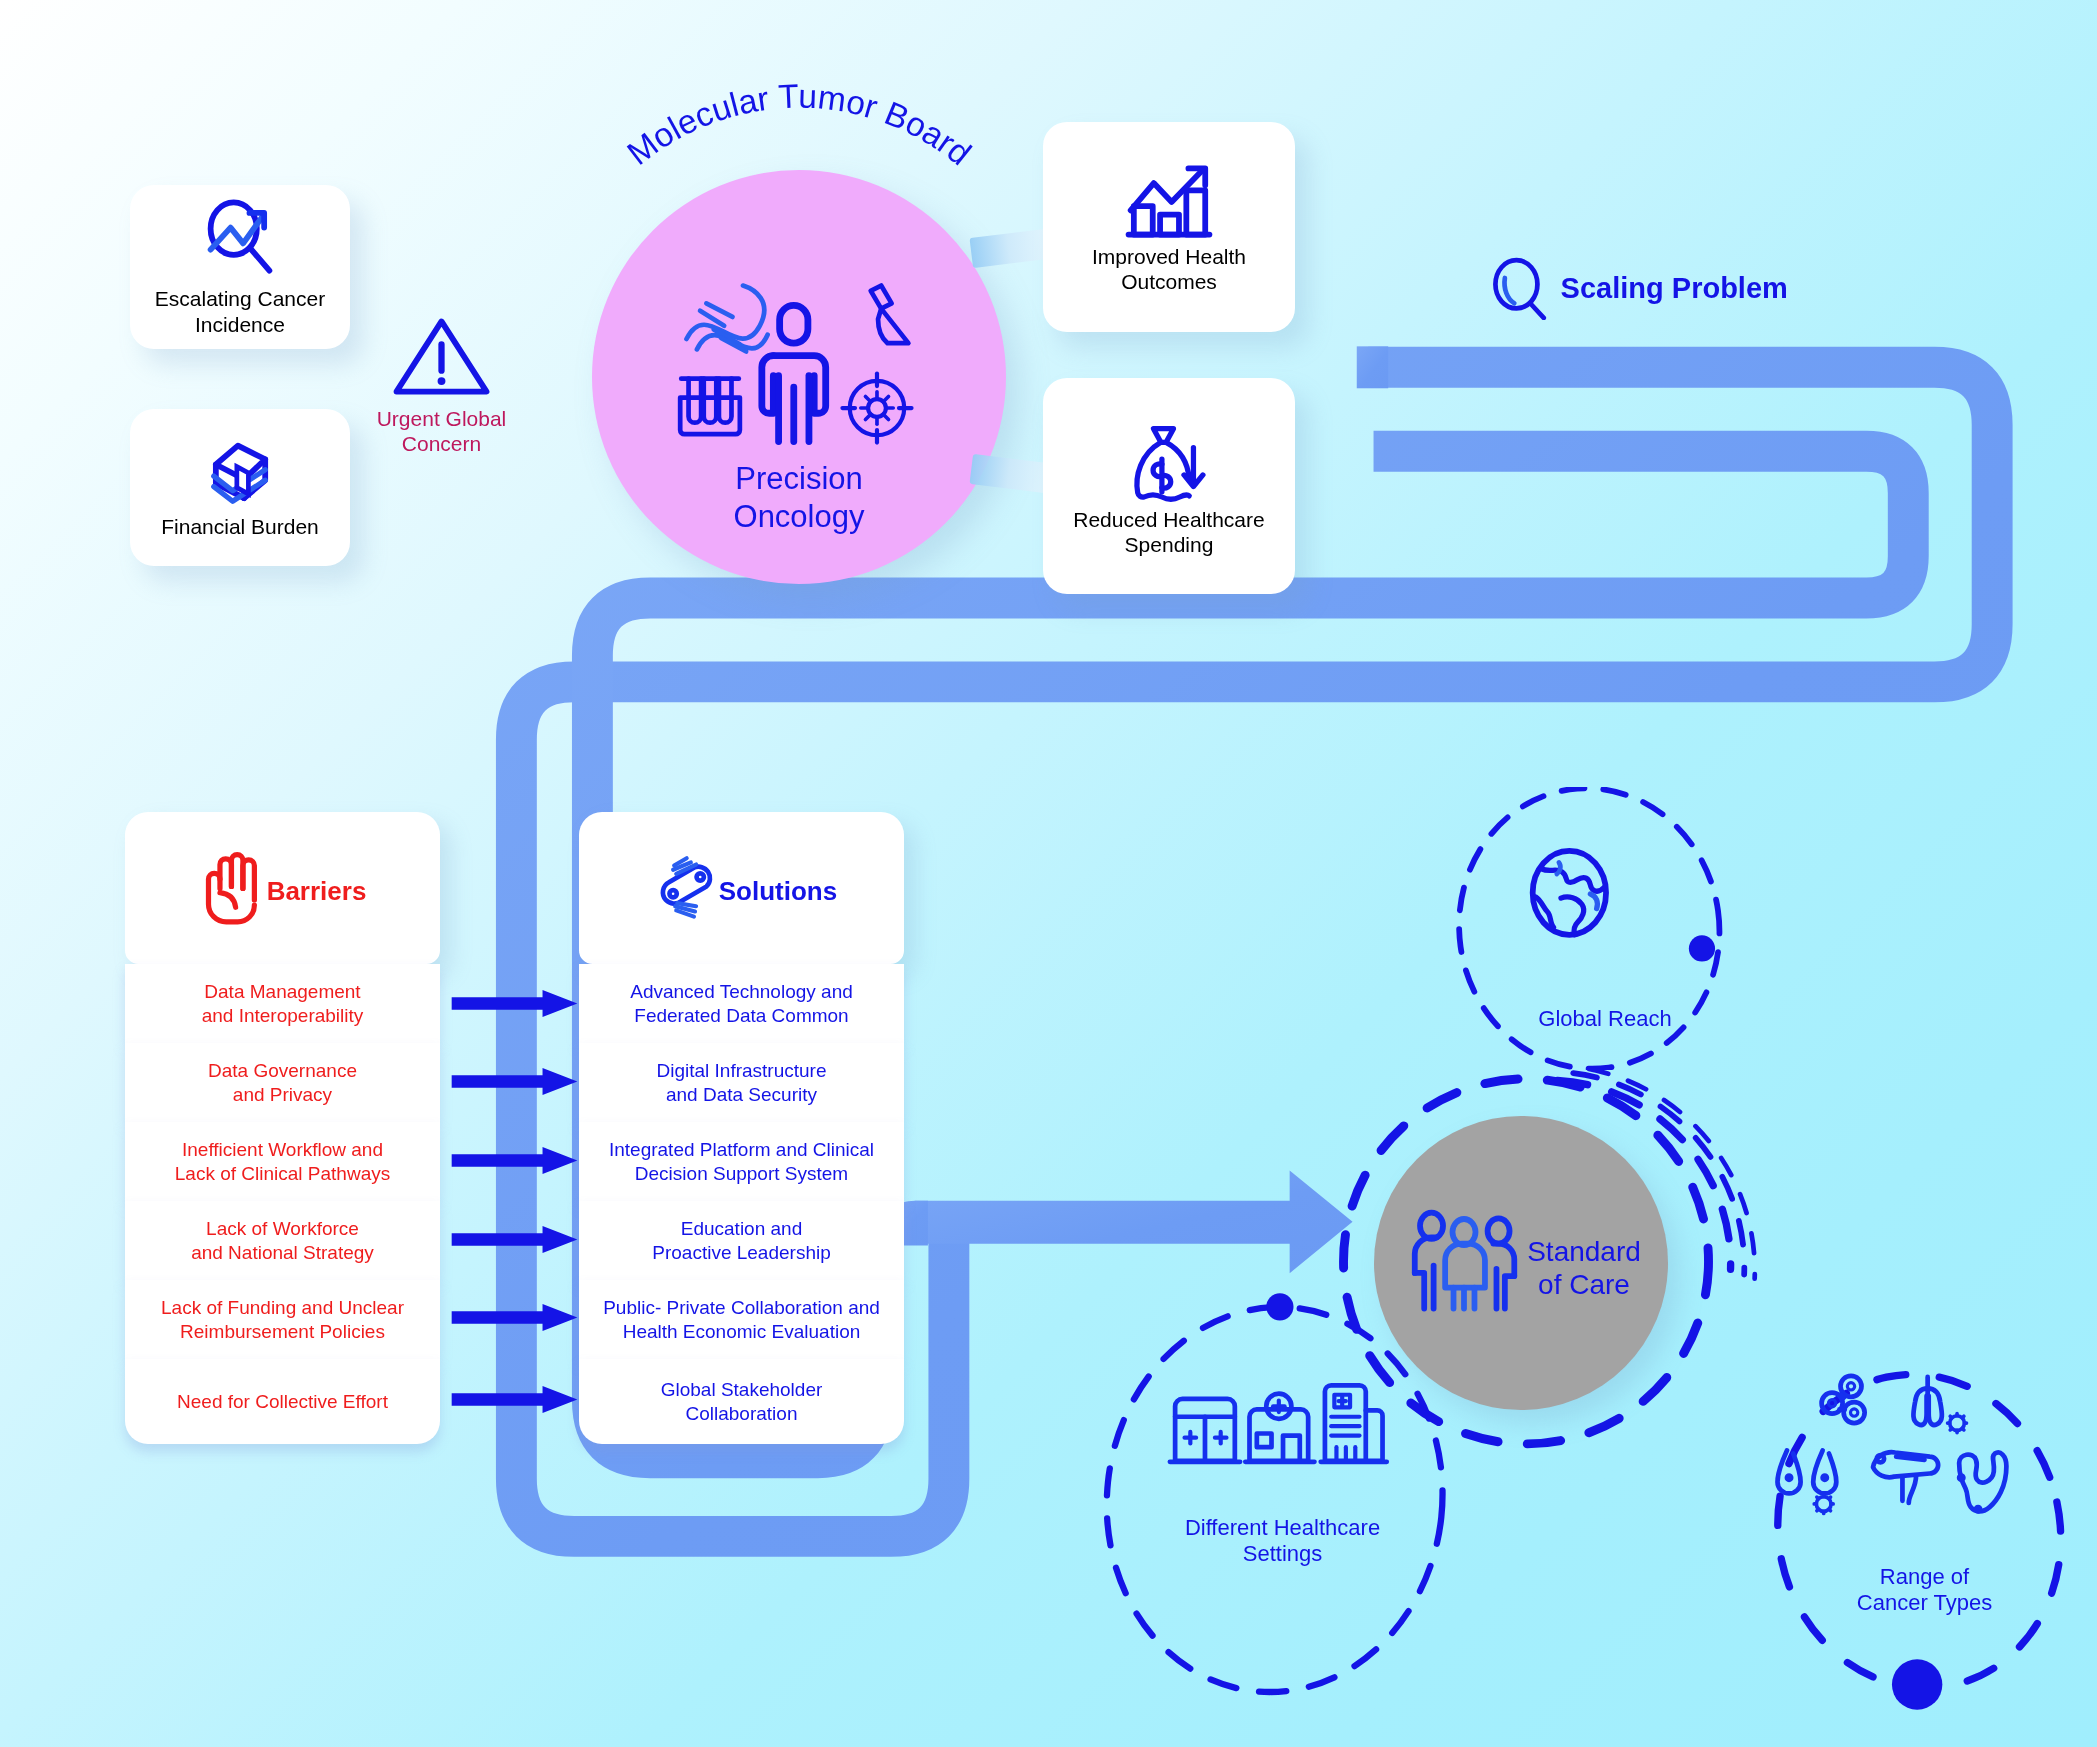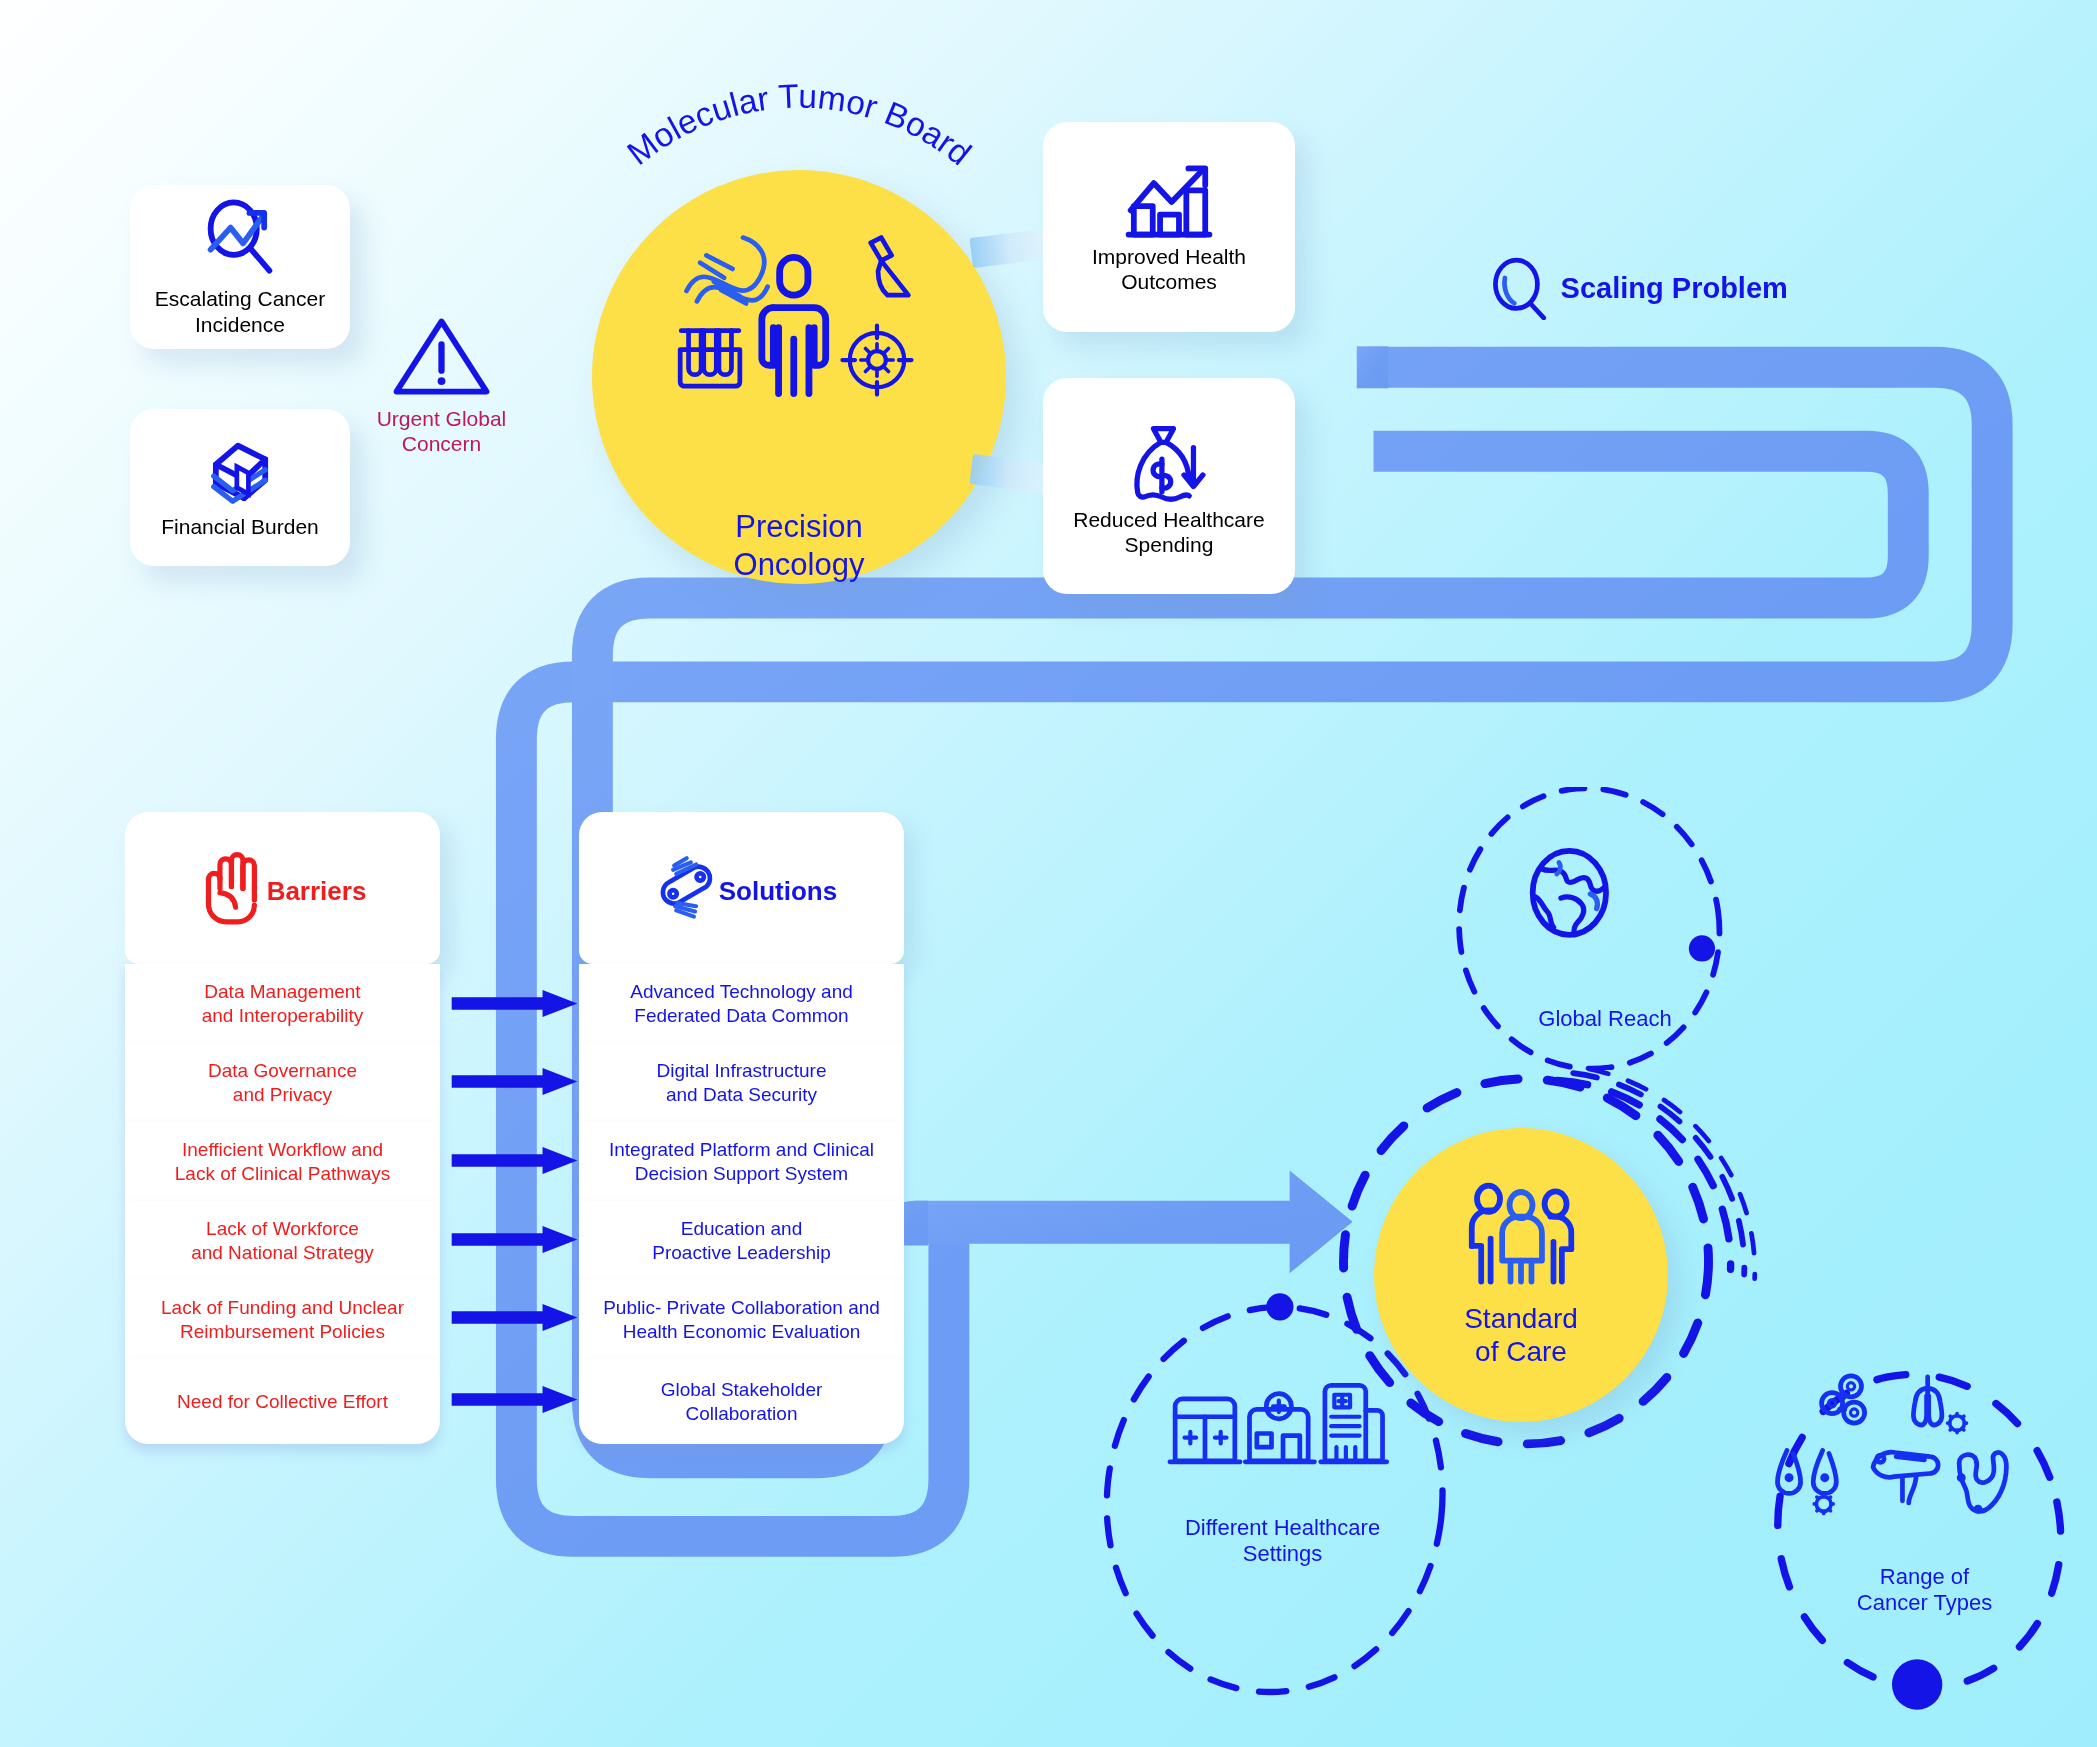--- a/index.html
+++ b/index.html
@@ -34,23 +34,23 @@
   #urgent-concern {
     position:absolute; left:363px; top:312px; width:157px;
     text-align:center; color:#be185d; font-size:21px; line-height:1.2;
   }
   #urgent-icon { display:block; margin:0 auto 5.2px; }
 
   
   #mtb-wrap { position:absolute; left:579px; top:157px; width:440px; height:440px; }
   #mtb-circle {
     position:absolute; left:13px; top:13px; width:414px; height:414px;
-    background:#fde047; border-radius:50%;
+    background:#f0abfc; border-radius:50%;
     box-shadow: 13.6px 15.7px 31px rgba(120,160,200,0.25);
-    display:flex; flex-direction:column; align-items:center; justify-content:space-between;
+    display:flex; flex-direction:column; align-items:center; justify-content:center;
   }
   #mtb-icons { margin-top:58px; }
   #mtb-caption {
     margin-top:11.5px; font-size:31px; line-height:1.22; color:#1414e6; text-align:center;
   }
   #mtb-arc { position:absolute; left:-58px; top:-100px; width:556px; height:273px; overflow:visible; }
   #mtb-arc text { fill:#1414e6; font-size:64px; font-family:"Liberation Sans", sans-serif; }
 
   
   #card-outcomes { left:1043px; top:122px; width:252px; height:210px; }
@@ -117,24 +117,24 @@
     position:absolute; width:100%; text-align:center;
     color:#1414e6; font-size:22px; line-height:1.2;
   }
   #orbit-global { left:1437px; top:787px; width:336px; height:283px; }
   #orbit-settings { left:1091px; top:1290px; width:383px; height:419px; }
   #orbit-cancer { left:1767px; top:1358px; width:315px; height:378px; }
 
   
   #soc-wrap { position:absolute; left:1374px; top:1112px; width:325px; height:325px; }
   #soc-circle {
-    position:absolute; left:0; top:16px; width:294px; height:294px;
-    background:#fde047; border-radius:50%;
+    position:absolute; left:0; top:4px; width:294px; height:294px;
+    background:#a3a3a3; border-radius:50%;
     box-shadow: 11.5px 13.6px 24px rgba(120,160,200,0.25);
-    display:flex; flex-direction:column; align-items:center; justify-content:center;
+    display:flex; align-items:center; justify-content:center;
   }
   #soc-caption { margin-top:10.5px; font-size:28px; line-height:1.2; color:#1414e6; text-align:center; }
   #soc-dashes { position:absolute; left:-63px; top:-63px; width:451px; height:451px; }
 </style>
 </head>
 <body>
 
 <div class="stage">
 
   <svg id="ribbon" viewBox="0 0 4000 3333">

